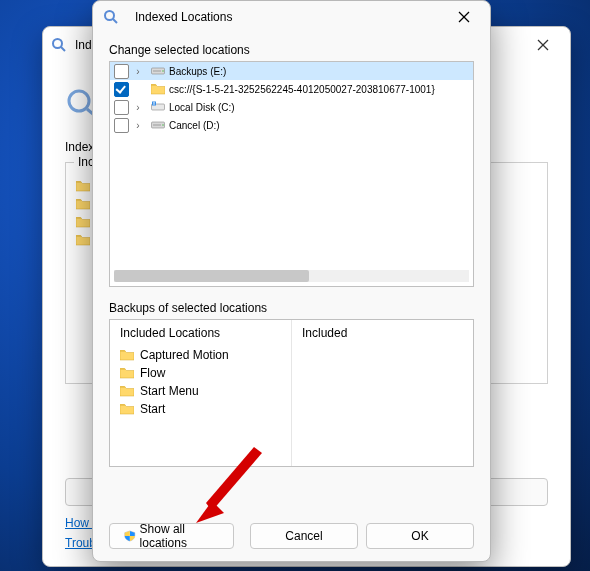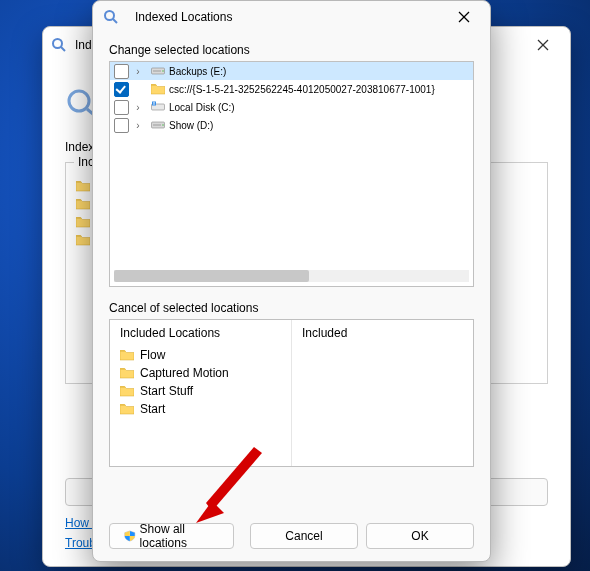--- a/index.html
+++ b/index.html
@@ -186,53 +186,53 @@
           </div>
           <div class="tree-row">
             <span class="chk"></span>
             <span class="expander">›</span>
             <span class="indent" style="width:0px"></span>
             <svg class="folder-ico" viewBox="0 0 14 12">
               <rect x="0.5" y="3" width="13" height="6" rx="1" fill="#d9d9d9" stroke="#888" stroke-width="0.6"></rect>
               <rect x="2" y="5" width="8" height="2" fill="#bbb"></rect>
               <circle cx="12" cy="6" r="0.8" fill="#5b5"></circle>
             </svg>
-            <span class="tree-label">Show (D:)</span>
+            <span class="tree-label">Cancel (D:)</span>
           </div>
         </div>
       <div class="hscroll">
           <div class="thumb"></div>
         </div>
     </div>
 
-    <div class="section-label" style="margin-top:14px">Cancel of selected locations</div>
+    <div class="section-label" style="margin-top:14px">Backups of selected locations</div>
     <div class="summary-box">
       <div class="summary-col left">
         <h>Included Locations</h>
         <div id="sum-left">
             <div class="sum-row">
               <svg class="folder-ico" viewBox="0 0 14 12">
                 <path d="M0 2 L5 2 L6.5 3.5 L14 3.5 L14 11 L0 11 Z" fill="#ffd86b" stroke="#d6a92e" stroke-width="0.5"></path>
                 <path d="M0 2 L0 1 L4.5 1 L6 2.5 L0 2.5 Z" fill="#e8bf4e"></path>
               </svg>
+              <span>Captured Motion</span>
+            </div>
+            <div class="sum-row">
+              <svg class="folder-ico" viewBox="0 0 14 12">
+                <path d="M0 2 L5 2 L6.5 3.5 L14 3.5 L14 11 L0 11 Z" fill="#ffd86b" stroke="#d6a92e" stroke-width="0.5"></path>
+                <path d="M0 2 L0 1 L4.5 1 L6 2.5 L0 2.5 Z" fill="#e8bf4e"></path>
+              </svg>
               <span>Flow</span>
             </div>
             <div class="sum-row">
               <svg class="folder-ico" viewBox="0 0 14 12">
                 <path d="M0 2 L5 2 L6.5 3.5 L14 3.5 L14 11 L0 11 Z" fill="#ffd86b" stroke="#d6a92e" stroke-width="0.5"></path>
                 <path d="M0 2 L0 1 L4.5 1 L6 2.5 L0 2.5 Z" fill="#e8bf4e"></path>
               </svg>
-              <span>Captured Motion</span>
-            </div>
-            <div class="sum-row">
-              <svg class="folder-ico" viewBox="0 0 14 12">
-                <path d="M0 2 L5 2 L6.5 3.5 L14 3.5 L14 11 L0 11 Z" fill="#ffd86b" stroke="#d6a92e" stroke-width="0.5"></path>
-                <path d="M0 2 L0 1 L4.5 1 L6 2.5 L0 2.5 Z" fill="#e8bf4e"></path>
-              </svg>
-              <span>Start Stuff</span>
+              <span>Start Menu</span>
             </div>
             <div class="sum-row">
               <svg class="folder-ico" viewBox="0 0 14 12">
                 <path d="M0 2 L5 2 L6.5 3.5 L14 3.5 L14 11 L0 11 Z" fill="#ffd86b" stroke="#d6a92e" stroke-width="0.5"></path>
                 <path d="M0 2 L0 1 L4.5 1 L6 2.5 L0 2.5 Z" fill="#e8bf4e"></path>
               </svg>
               <span>Start</span>
             </div>
           </div>
       </div>

